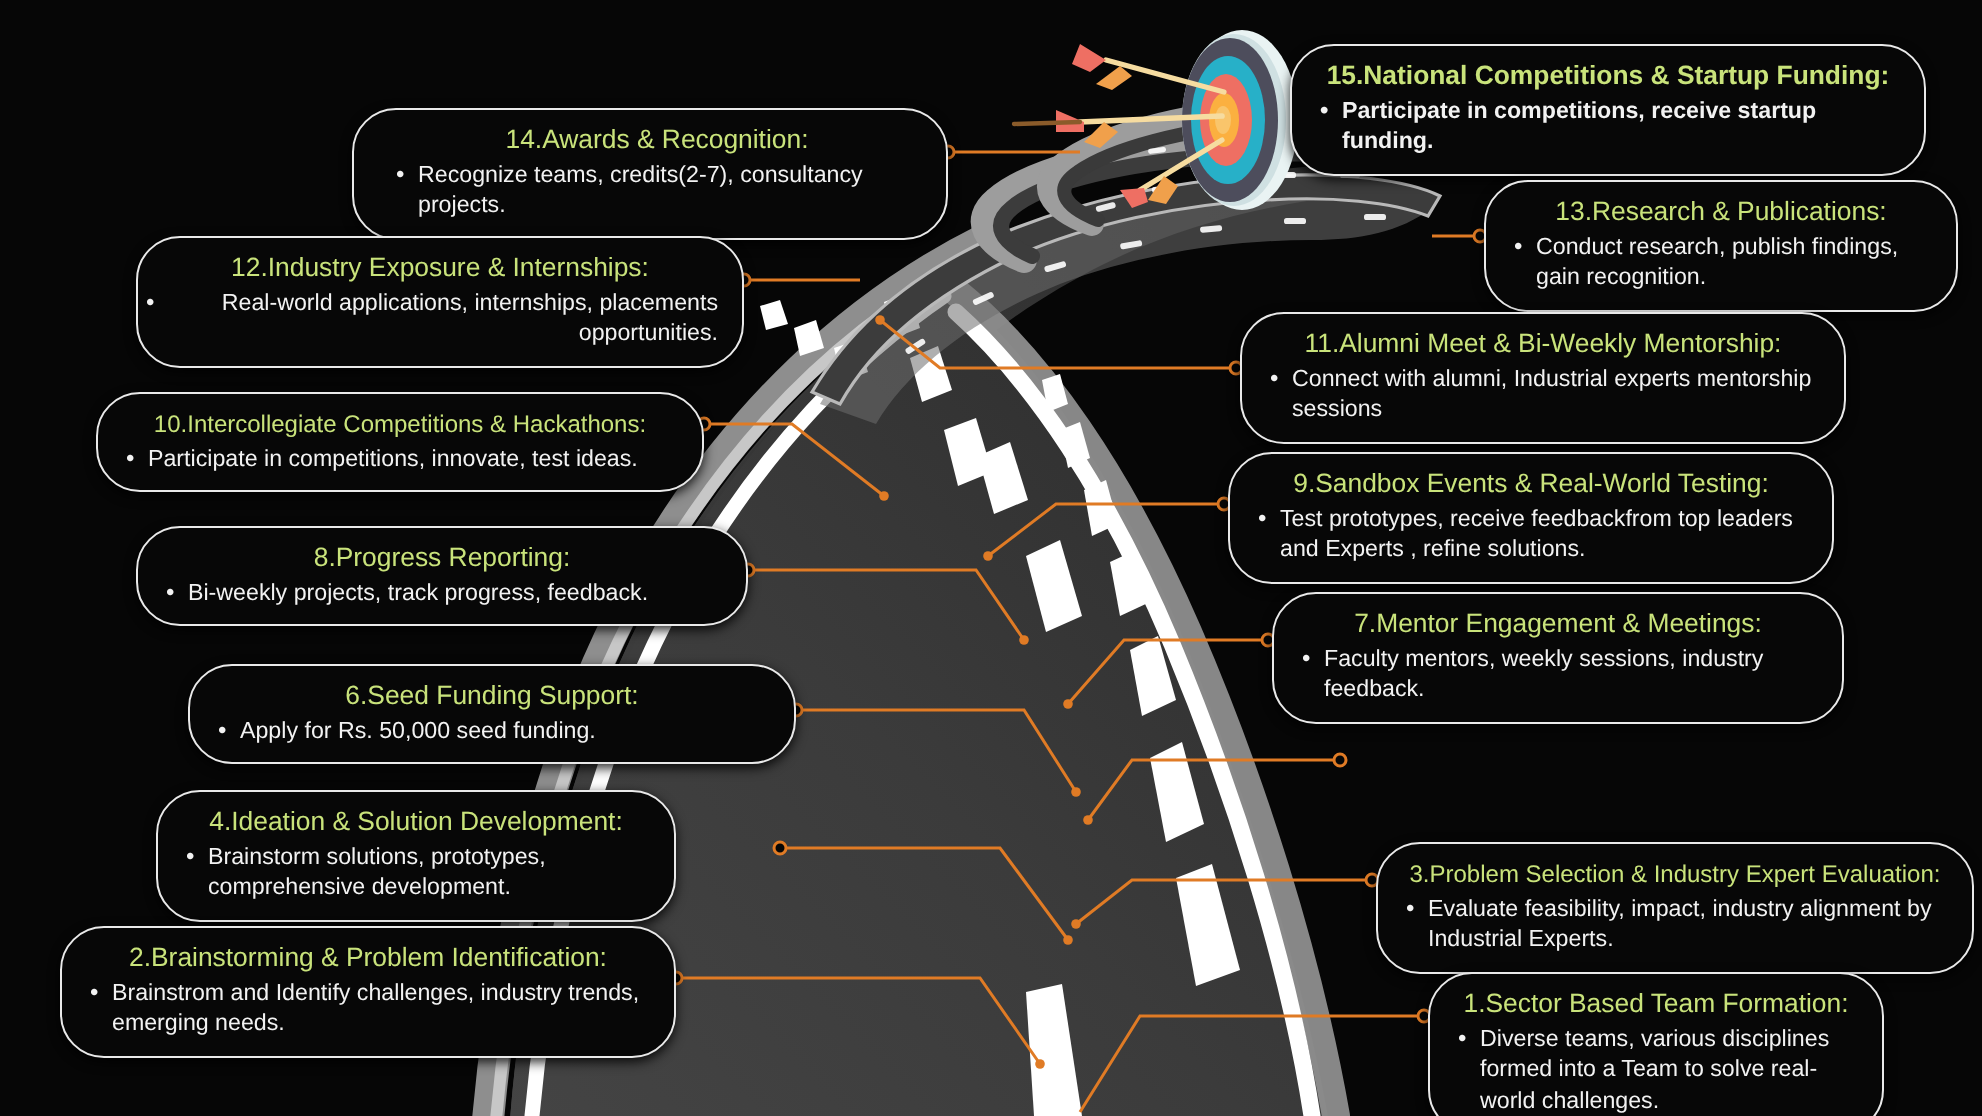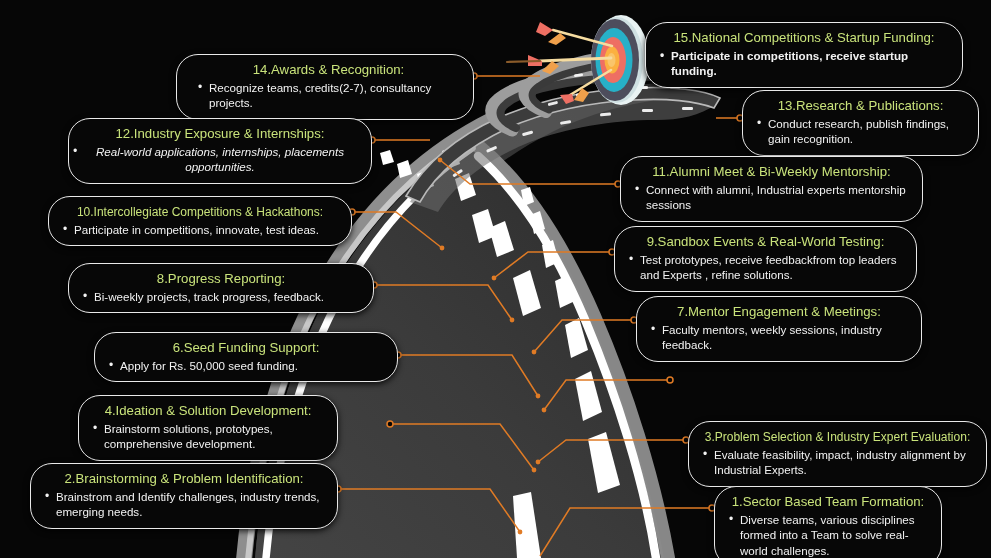--- a/index.html
+++ b/index.html
@@ -46,23 +46,23 @@
     color:#f2f2f2;
     font-size:11.6px;
     line-height:15.4px;
     padding-left:13px;
   }
   .box li:before{
     content:"\2022";
     position:absolute;left:2px;top:-0.5px;
     color:#f2f2f2;font-size:12px;
   }
-  .box.bold .ttl{font-weight:normal;}
+  .box.bold .ttl{font-weight:bold;}
   .box.bold li{font-weight:bold;}
-  .box.center li{text-align:center;padding-left:0;font-style:italic;}
+  .box.center li{text-align:right;padding-left:0;}
   .box.center li:before{left:-8px;}
 </style>
 </head>
 <body>
 
 <div id="stage">
 
   <svg id="art" viewBox="0 0 991 558">
     <defs>
       <linearGradient id="asphalt" x1="0" y1="1" x2="1" y2="0">

